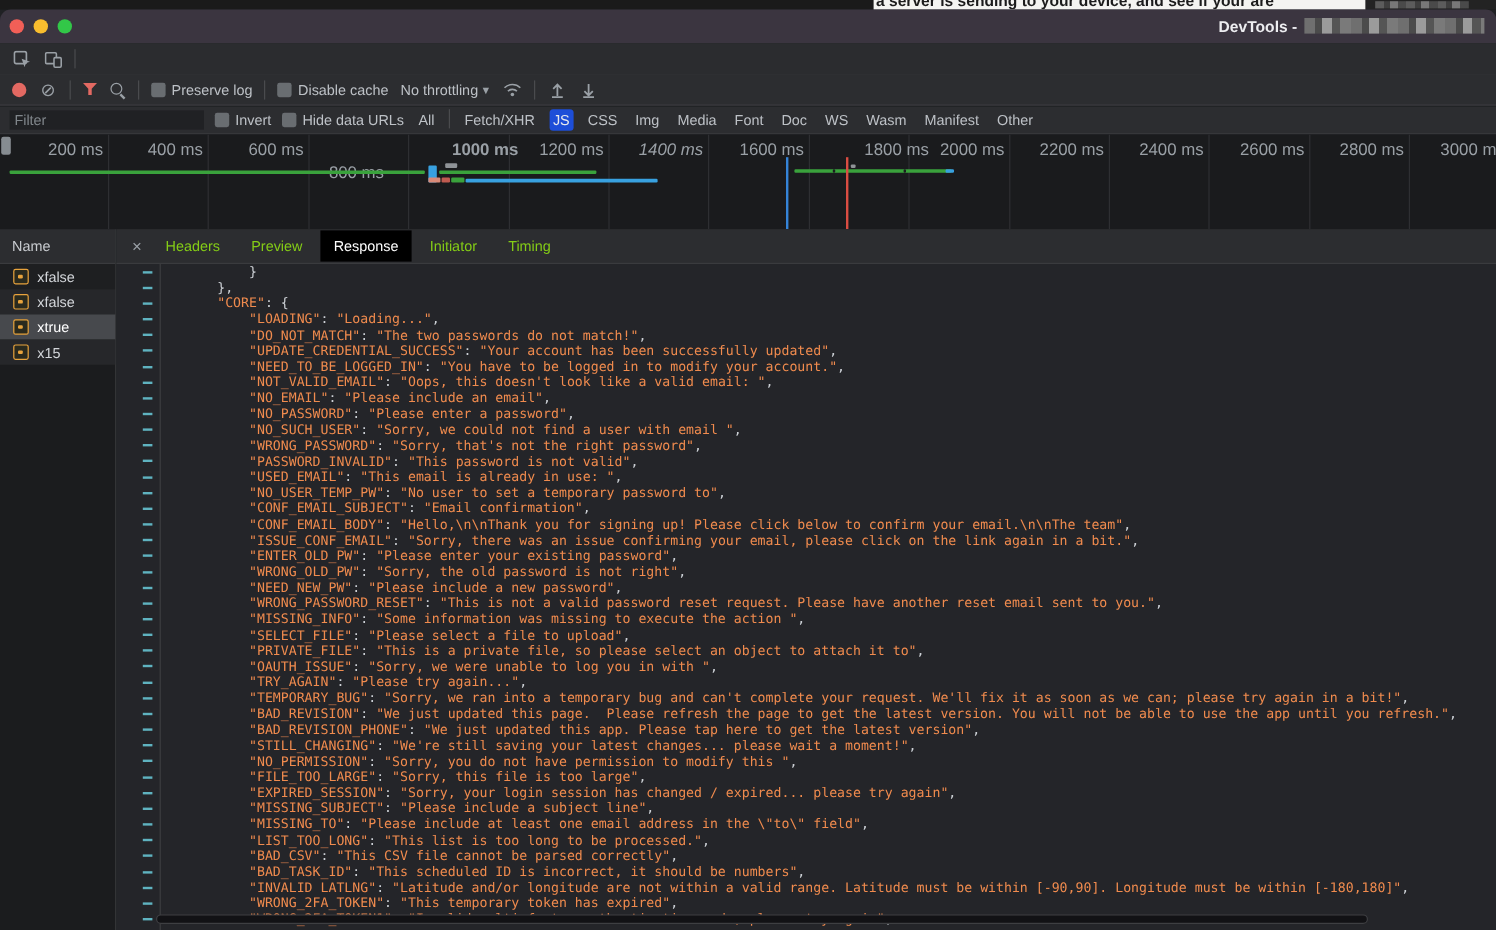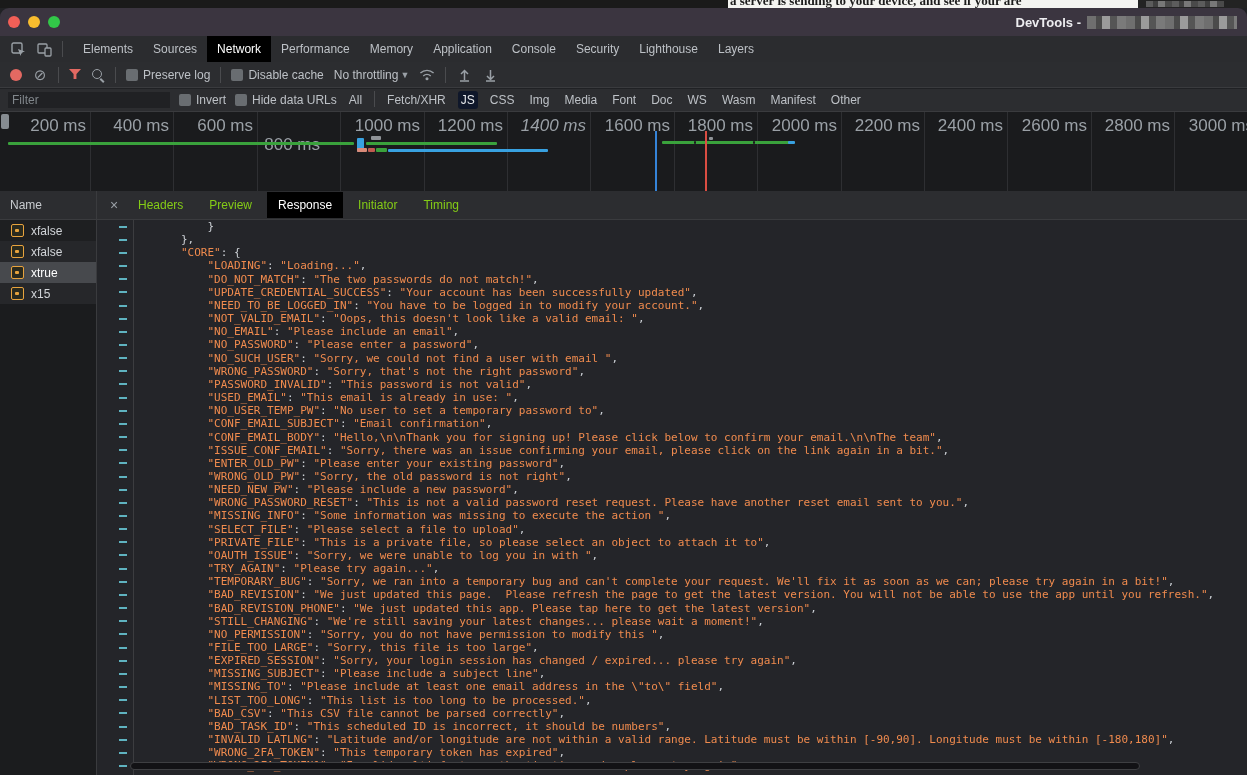--- a/index.html
+++ b/index.html
@@ -1,30 +1,30 @@
 <!DOCTYPE html>
 <html><head>
 <meta charset="utf-8">
 <style>
   html,body{margin:0;padding:0;background:#111;}
   #app{position:relative;width:1247px;height:775px;overflow:hidden;
        font-family:"Liberation Sans",sans-serif;background:#202124;color:#bdc1c6;}
   .abs{position:absolute;}
   
   #bgstrip{left:0;top:0;width:1247px;height:8px;background:#1a1a1a;}
-  #bgwhite{left:728px;top:0;width:410px;height:8px;background:#f4f4f1;overflow:hidden;font-family:Liberation Serif, serif;}
+  #bgwhite{left:728px;top:0;width:410px;height:8px;background:#f4f4f1;overflow:hidden;}
   #bgwhite .t{position:absolute;top:-7px;left:2px;font-size:13px;font-weight:bold;color:#1c1c1c;white-space:nowrap;}
   #bgdark{left:1138px;top:0;width:109px;height:8px;background:#232323;}
   #bgdark .px{position:absolute;left:8px;top:1px;width:78px;height:6px;
     background:repeating-linear-gradient(90deg,#5c5c5c 0 7px,#3f3f3f 7px 12px,#787878 12px 19px,#4a4a4a 19px 26px);}
   
   #titlebar{left:0;top:8px;width:1247px;height:28px;background:#3b3540;border-radius:9px 9px 0 0;
             display:flex;align-items:center;}
   .light{width:12px;height:12px;border-radius:50%;margin-left:8px;}
-  #titlebar .title{margin-left:auto;display:flex;align-items:center;gap:6px;padding-right:10px;}
+  #titlebar .title{margin-left:auto;display:flex;gap:6px;padding-right:10px;}
   #titlebar .title span{font-size:13px;font-weight:bold;color:#ededf0;}
   #titlebar .redact{width:150px;height:13px;
     background:repeating-linear-gradient(90deg,#6f6f6f 0 9px,#4b4b4b 9px 15px,#9b9b9b 15px 23px,#555 23px 30px,#7a7a7a 30px 39px);}
   
   #tabbar{left:0;top:36px;width:1247px;height:26px;background:#2b2c2f;border-bottom:1px solid #3a3b3e;
           display:flex;align-items:center;}
   #tabbar .icons{display:flex;align-items:center;gap:10px;padding:0 10px;}
   .vdiv{width:1px;height:16px;background:#4a4b4e;}
   .dtab{height:26px;display:flex;align-items:center;padding:0 10px;font-size:12px;color:#bdc1c6;cursor:default;}
   .dtab.active{background:#000;color:#fff;}
@@ -40,25 +40,25 @@
   .cb{width:12px;height:12px;border-radius:2px;background:#696d71;flex:0 0 auto;}
   .cblbl{display:flex;align-items:center;gap:5px;font-size:12px;color:#bdc1c6;white-space:nowrap;}
   .caret{font-size:9px;color:#9aa0a6;margin-left:2px;}
   .ddl{display:flex;align-items:center;font-size:12px;color:#bdc1c6;}
   
   #filterrow{left:0;top:89px;width:1247px;height:23px;background:#2c2d30;border-bottom:1px solid #3a3b3e;
              display:flex;align-items:center;gap:9px;padding-left:8px;box-sizing:border-box;}
   #filterinput{width:158px;height:16px;background:#202124;color:#80868b;font-size:12px;
                display:flex;align-items:center;padding-left:4px;border:none;}
   .chip{font-size:12px;color:#bdc1c6;white-space:nowrap;padding:2px 3px;border-radius:3px;}
-  .chip.active{background:#0f172a;color:#e8eaed;}
+  .chip.active{background:#1d4ed8;color:#e8eaed;}
   
   #timeline{left:0;top:112px;width:1247px;height:79px;background:#1a1b1d;border-bottom:1px solid #101012;overflow:hidden;}
   .gridline{position:absolute;top:0;bottom:0;width:1px;background:#2e2f32;}
-  .ticklbl{position:absolute;top:4px;height:12px;font-size:17px;color:#9aa0a6;text-align:right;width:84px;white-space:nowrap;}
+  .ticklbl{position:absolute;top:4px;height:12px;font-size:14px;color:#9aa0a6;text-align:right;width:84px;white-space:nowrap;}
   .wbar{position:absolute;border-radius:1px;}
   .vline{position:absolute;width:2px;}
   #tlhandle{position:absolute;left:1px;top:2px;width:8px;height:15px;background:#9aa0a6;border-radius:2px;opacity:.85;}
   
   #leftpanel{left:0;top:191px;width:97px;height:584px;background:#1b1c1e;border-right:1px solid #3a3b3e;box-sizing:border-box;}
   #namehdr{height:29px;background:#2c2d30;border-bottom:1px solid #3a3b3e;display:flex;align-items:center;
            padding-left:10px;font-size:12px;color:#c8cbcf;box-sizing:border-box;}
   .reqrow{height:21px;display:flex;align-items:center;gap:7px;padding-left:11px;font-size:12px;color:#d2d5d9;background:#1e1f21;}
   .reqrow.stripe{background:#26272a;}
   .reqrow.selected{background:#47494d;color:#fff;}
@@ -117,32 +117,20 @@
           </svg>
       </span>
       <span class="icon16">
         <svg width="15" height="15" viewBox="0 0 15 15">
             <rect x="1" y="2" width="9" height="9" rx="1" fill="none" stroke="#9aa0a6" stroke-width="1.3"></rect>
             <rect x="8" y="6" width="6" height="8" rx="1" fill="#2b2c2f" stroke="#9aa0a6" stroke-width="1.3"></rect>
           </svg>
       </span>
       <div class="vdiv"></div>
     </div>
-    <div id="main-tabs" style="display:flex;height:26px;">
-        <div class="dtab">Elements</div>
-        <div class="dtab">Sources</div>
-        <div class="dtab active">Network</div>
-        <div class="dtab">Performance</div>
-        <div class="dtab">Memory</div>
-        <div class="dtab">Application</div>
-        <div class="dtab">Console</div>
-        <div class="dtab">Security</div>
-        <div class="dtab">Lighthouse</div>
-        <div class="dtab">Layers</div>
-      </div>
   </div>
 
   <div class="abs" id="nettools">
     <div class="reccircle" style="background: rgb(227, 105, 98);"></div>
     <div class="icon16">⊘</div>
     <div class="vdiv"></div>
     <div class="funnel" style="background: rgb(227, 105, 98);"></div>
     <div class="mag">
         <div class="c"></div>
         <div class="h"></div>
@@ -214,29 +202,29 @@
     <div id="tlhandle"></div>
   <div class="gridline" style="left: 90px;"></div>
       <div class="ticklbl" style="left: 2px;">200 ms</div>
       <div class="gridline" style="left: 173px;"></div>
       <div class="ticklbl" style="left: 85px;">400 ms</div>
       <div class="gridline" style="left: 257px;"></div>
       <div class="ticklbl" style="left: 169px;">600 ms</div>
       <div class="gridline" style="left: 340px;"></div>
       <div class="ticklbl" style="left: 236px; margin-top: 19px;">800 ms</div>
       <div class="gridline" style="left: 424px;"></div>
-      <div class="ticklbl" style="left: 336px;">1000 ms</div>
+      <div class="ticklbl" style="left: 348px; font-weight: bold;">1000 ms</div>
       <div class="gridline" style="left: 507px;"></div>
       <div class="ticklbl" style="left: 419px;">1200 ms</div>
       <div class="gridline" style="left: 590px;"></div>
       <div class="ticklbl" style="left: 502px; font-style: italic;">1400 ms</div>
       <div class="gridline" style="left: 674px;"></div>
       <div class="ticklbl" style="left: 586px;">1600 ms</div>
       <div class="gridline" style="left: 757px;"></div>
-      <div class="ticklbl" style="left: 669px;">1800 ms</div>
+      <div class="ticklbl" style="left: 690px;">1800 ms</div>
       <div class="gridline" style="left: 841px;"></div>
       <div class="ticklbl" style="left: 753px;">2000 ms</div>
       <div class="gridline" style="left: 924px;"></div>
       <div class="ticklbl" style="left: 836px;">2200 ms</div>
       <div class="gridline" style="left: 1007px;"></div>
       <div class="ticklbl" style="left: 919px;">2400 ms</div>
       <div class="gridline" style="left: 1091px;"></div>
       <div class="ticklbl" style="left: 1003px;">2600 ms</div>
       <div class="gridline" style="left: 1174px;"></div>
       <div class="ticklbl" style="left: 1086px;">2800 ms</div>

